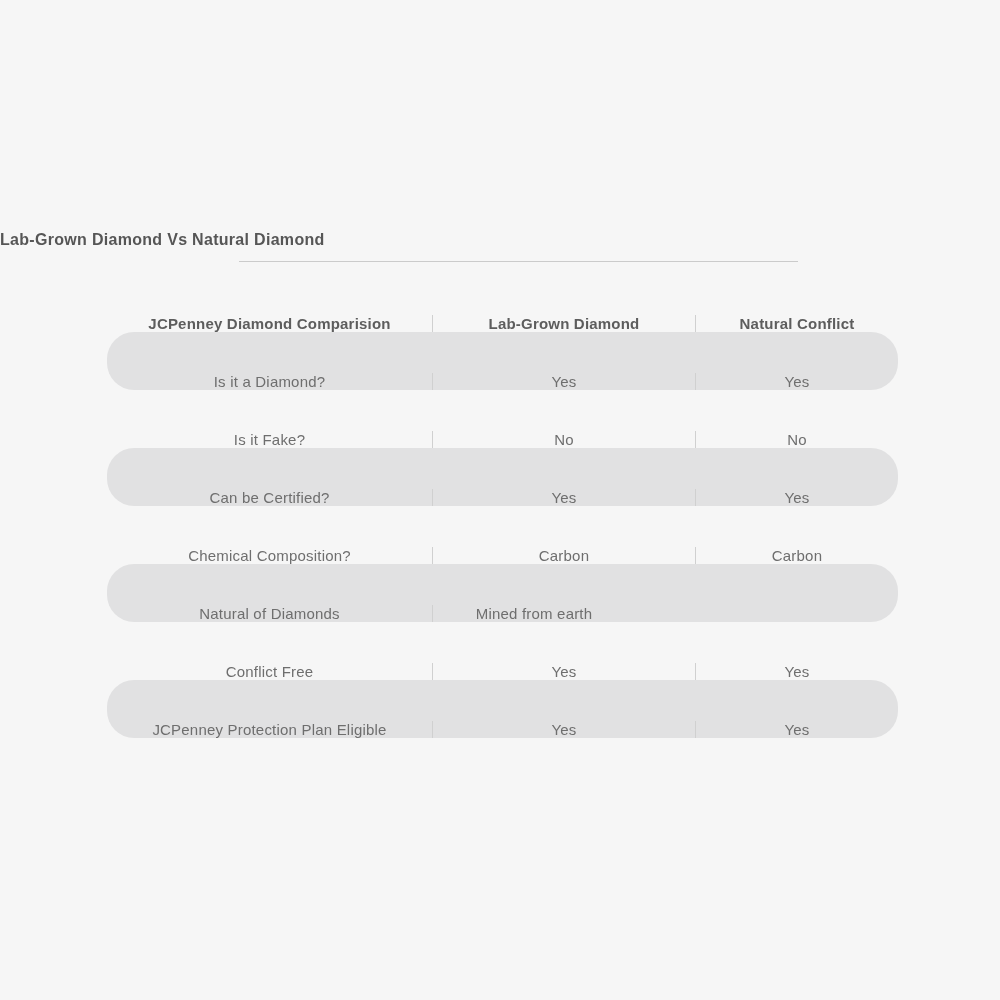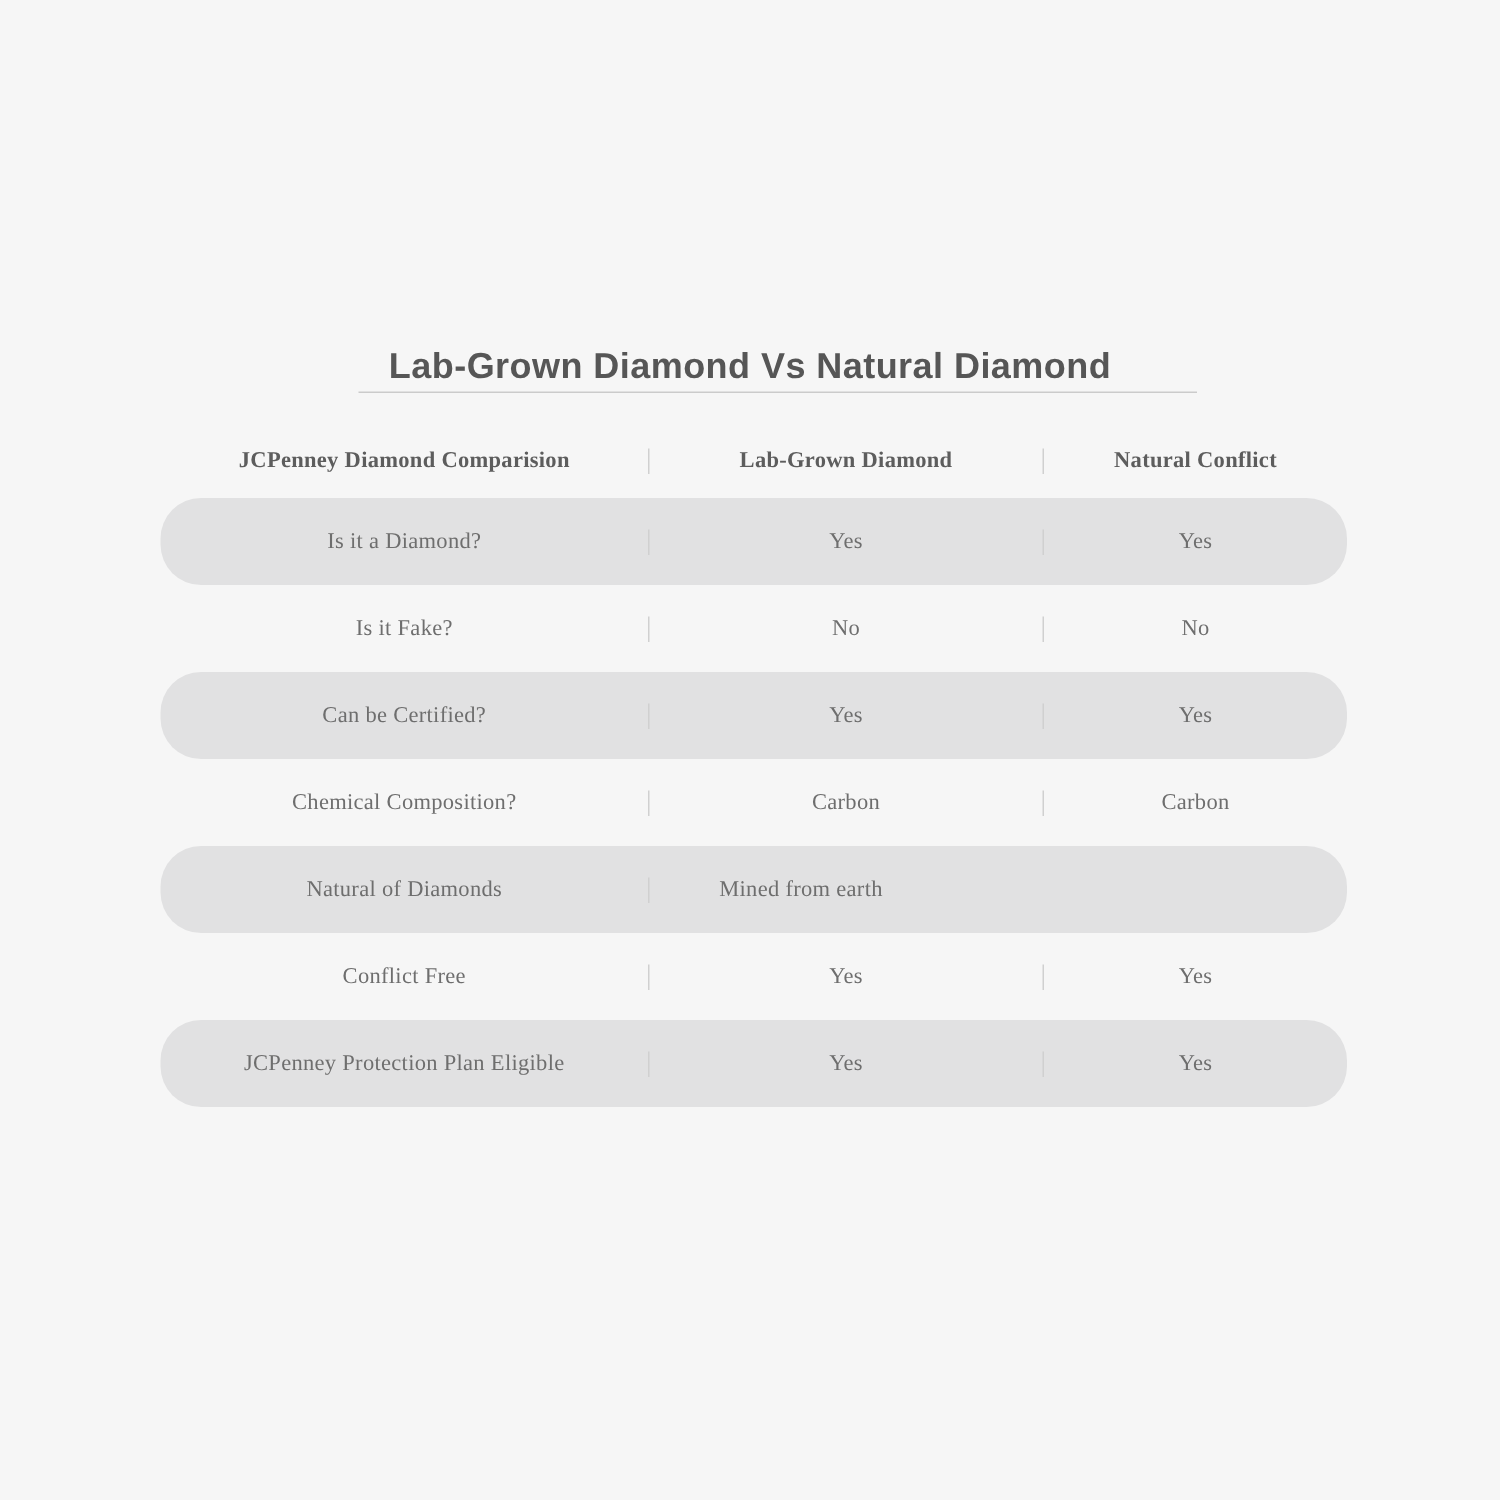--- a/index.html
+++ b/index.html
@@ -12,22 +12,22 @@
     width: 1000px;
     height: 1000px;
     background: #f6f6f6;
     overflow: hidden;
   }
   .title {
     position: absolute;
     top: 231px;
     left: 0;
     width: 1000px;
-    text-align: center;
-    font-size: 24px;
+    text-align: left;
+    font-size: 16px;
     font-weight: bold;
     letter-spacing: 0.3px;
     color: #565656;
   }
   .title-rule {
     position: absolute;
     top: 261px;
     left: 239px;
     width: 559px;
     height: 1px;
@@ -36,22 +36,21 @@
   .cmp-table {
     position: absolute;
     top: 283px;
     left: 107px;
     width: 791px;
   }
   .trow {
     display: flex;
     width: 791px;
     height: 58px;
-    align-items: center;
-    font-family: Liberation Serif, serif;
+    align-items: flex-end;
   }
   .trow.header {
     height: 49px;
   }
   .trow.stripe {
     background: #e1e1e2;
     border-radius: 27px;
   }
   .tcell {
     box-sizing: border-box;

